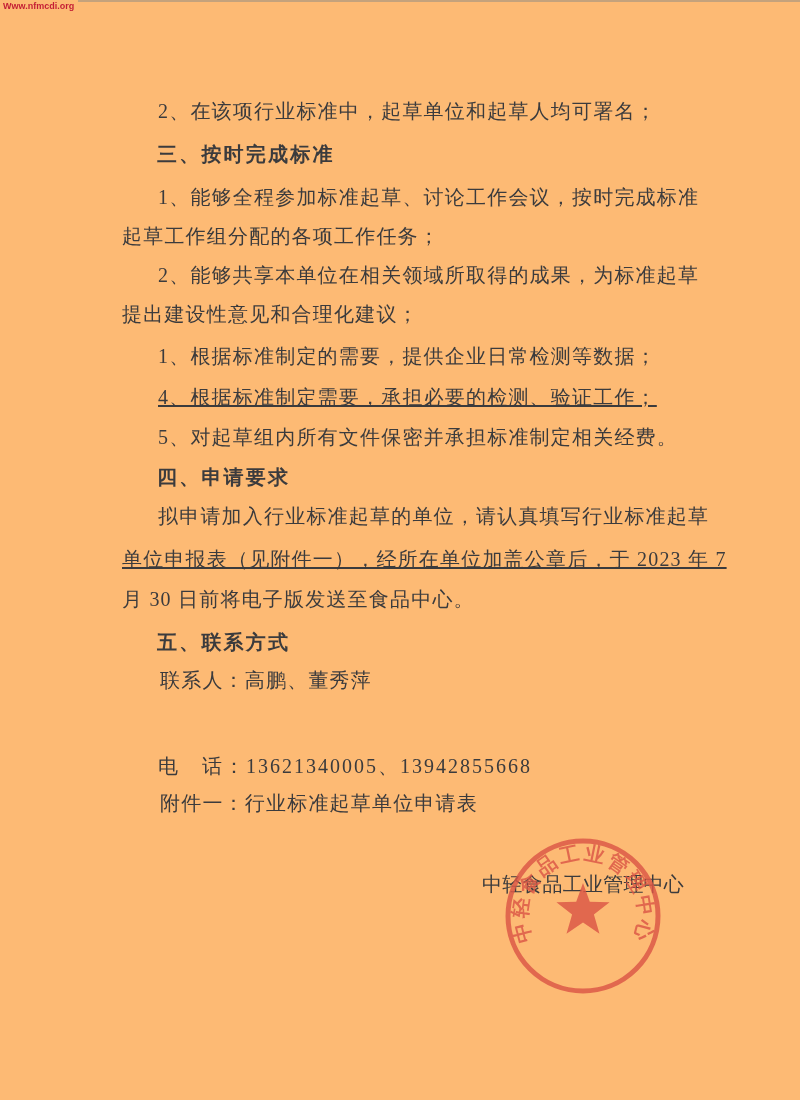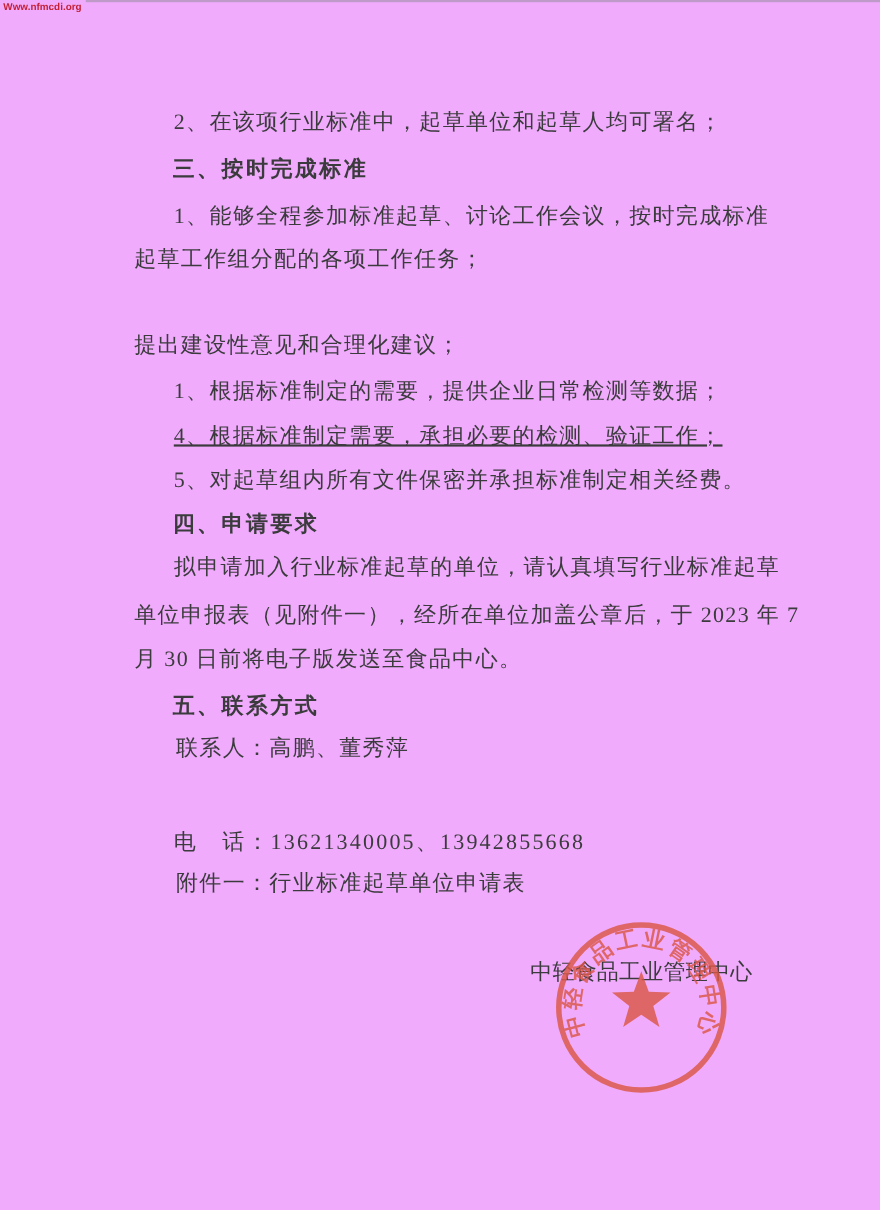--- a/index.html
+++ b/index.html
@@ -1,20 +1,20 @@
 <!DOCTYPE html>
 <html style="--ink: #3b3b3d; --watermark: #c41f35; --seal: #dc5746;"><head>
 <meta charset="utf-8">
 <style>
   html,body{margin:0;padding:0;background:#e8e8e8;}
   .page{
     position:relative;
     width:800px;height:1100px;
     margin:0 auto;
-    background:#f0abfc;
+    background:#fdba74;
     overflow:hidden;
     font-family:"Liberation Serif","DejaVu Serif",serif;
     color:var(--ink,#3b3b3d);
   }
   .topline{
     position:absolute;top:0;left:78px;right:0;height:2px;
     background:#7e8487;opacity:.45;
   }
   .watermark{
     position:absolute;top:1px;left:3px;
@@ -60,27 +60,28 @@
 <div class="page">
 
   <div class="topline"></div>
 
   <div class="watermark">Www.nfmcdi.org</div>
 
   <div class="line" style="top:98px;left:158px;">2、在该项行业标准中，起草单位和起草人均可署名；</div>
   <div class="line heading" style="top:141px;left:157px;">三、按时完成标准</div>
   <div class="line" style="top:184px;left:158px;">1、能够全程参加标准起草、讨论工作会议，按时完成标准</div>
   <div class="line" style="top:223px;left:122px;">起草工作组分配的各项工作任务；</div>
+  <div class="line" style="top:262px;left:158px;">2、能够共享本单位在相关领域所取得的成果，为标准起草</div>
   <div class="line" style="top:301px;left:122px;">提出建设性意见和合理化建议；</div>
   <div class="line" style="top:343px;left:158px;">1、根据标准制定的需要，提供企业日常检测等数据；</div>
   <div class="line" style="top:384px;left:158px;text-decoration:underline;">4、根据标准制定需要，承担必要的检测、验证工作；</div>
   <div class="line" style="top:424px;left:158px;">5、对起草组内所有文件保密并承担标准制定相关经费。</div>
   <div class="line heading" style="top:464px;left:157px;">四、申请要求</div>
   <div class="line" style="top:503px;left:158px;">拟申请加入行业标准起草的单位，请认真填写行业标准起草</div>
-  <div class="line" style="top:546px;left:122px;">单位申报表（见附件一），经所在单位加盖公章后，于 2023 年 7</div>
+  <div class="line" style="top:546px;left:122px;text-decoration:underline;">单位申报表（见附件一），经所在单位加盖公章后，于 2023 年 7</div>
   <div class="line" style="top:586px;left:122px;">月 30 日前将电子版发送至食品中心。</div>
   <div class="line heading" style="top:629px;left:157px;">五、联系方式</div>
   <div class="line" style="top:667px;left:160px;">联系人：高鹏、董秀萍</div>
   <div class="line" style="top:709px;left:158px;letter-spacing:2px;margin-top:44px;">电　话：13621340005、13942855668</div>
   <div class="line" style="top:790px;left:160px;">附件一：行业标准起草单位申请表</div>
 
   <div class="signoff" style="top:871px;left:482px;">中轻食品工业管理中心</div>
 
   <svg class="seal" viewBox="0 0 160 160">
     <circle class="ring" cx="80" cy="80" r="75"></circle>

